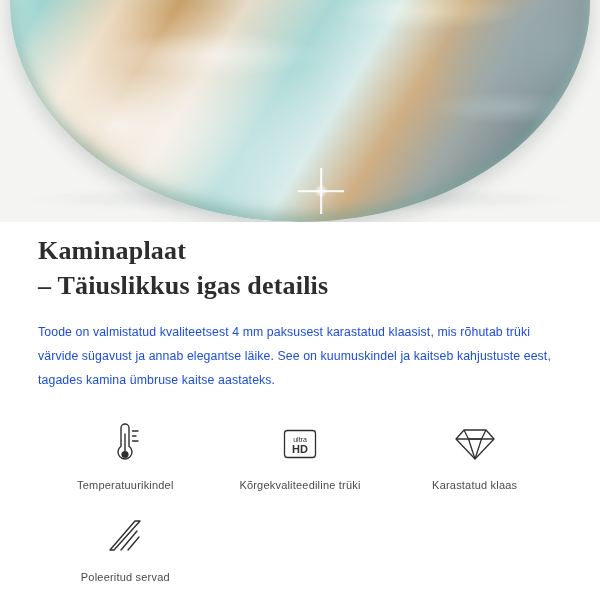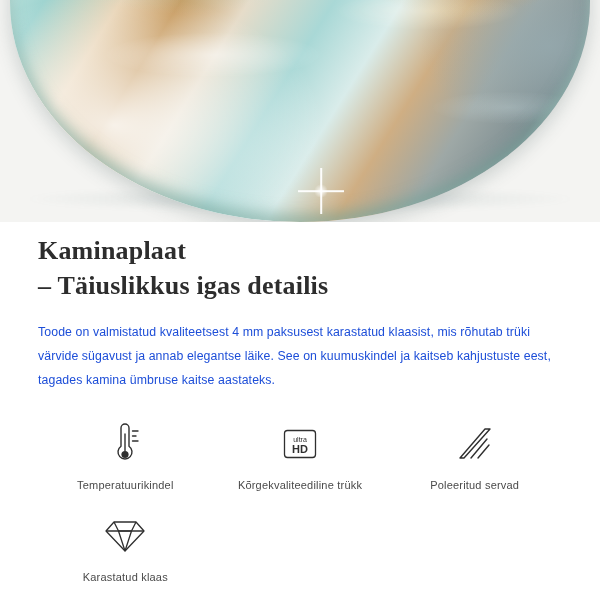--- a/index.html
+++ b/index.html
@@ -231,44 +231,44 @@
       </div>
 
       <div class="feature">
         <div class="feature-icon">
           <svg width="40" height="40" viewBox="0 0 40 40" fill="none" stroke="#2f2f2f" stroke-width="1.3">
             <rect x="4.5" y="6.5" width="31" height="27" rx="3"></rect>
             <text x="20" y="18" font-family="Liberation Sans, sans-serif" font-size="7" fill="#2f2f2f" stroke="none" text-anchor="middle">ultra</text>
             <text x="20" y="29" font-family="Liberation Sans, sans-serif" font-size="11" font-weight="bold" fill="#2f2f2f" stroke="none" text-anchor="middle">HD</text>
           </svg>
         </div>
-        <div class="feature-label">Kõrgekvaliteediline trükk</div>
-      </div>
-
-
-      <div class="feature">
-        <div class="feature-icon">
-          <svg width="40" height="38" viewBox="0 0 40 38" fill="none" stroke="#2f2f2f" stroke-width="1.4" stroke-linecap="round" stroke-linejoin="round">
-            <path d="M5 33 L30 4 H35 L9 33 Z"></path>
-            <path d="M16 33 L32 14"></path>
-            <path d="M23 33 L34 20"></path>
-          </svg>
-        </div>
-        <div class="feature-label">Poleeritud servad</div>
-      </div>
+        <div class="feature-label">Kõrgekvaliteediline trüki</div>
+      </div>
+
 
       <div class="feature">
         <div class="feature-icon">
           <svg width="42" height="38" viewBox="0 0 42 38" fill="none" stroke="#2f2f2f" stroke-width="1.3" stroke-linejoin="round">
             <path d="M10 5 H32 L40 14 L21 34 L2 14 Z"></path>
             <path d="M2 14 H40"></path>
             <path d="M10 5 L14.5 14 L21 34"></path>
             <path d="M32 5 L27.5 14 L21 34"></path>
             <path d="M14.5 14 H27.5"></path>
           </svg>
         </div>
         <div class="feature-label">Karastatud klaas</div>
       </div>
 
+      <div class="feature">
+        <div class="feature-icon">
+          <svg width="40" height="38" viewBox="0 0 40 38" fill="none" stroke="#2f2f2f" stroke-width="1.4" stroke-linecap="round" stroke-linejoin="round">
+            <path d="M5 33 L30 4 H35 L9 33 Z"></path>
+            <path d="M16 33 L32 14"></path>
+            <path d="M23 33 L34 20"></path>
+          </svg>
+        </div>
+        <div class="feature-label">Poleeritud servad</div>
+      </div>
+
 
     </div>
   </div>
 </div>
 
 </body></html>

